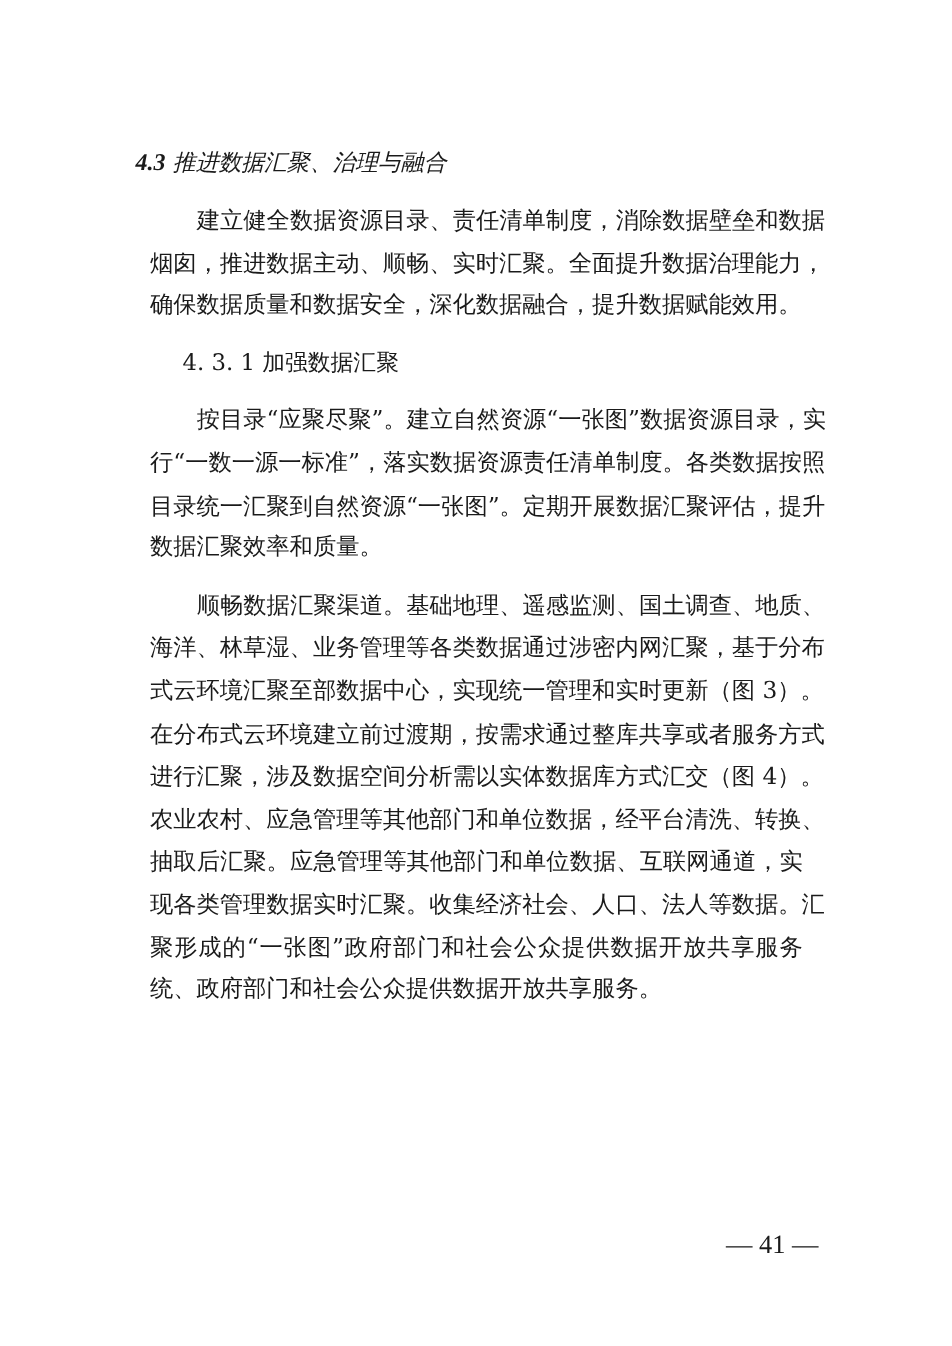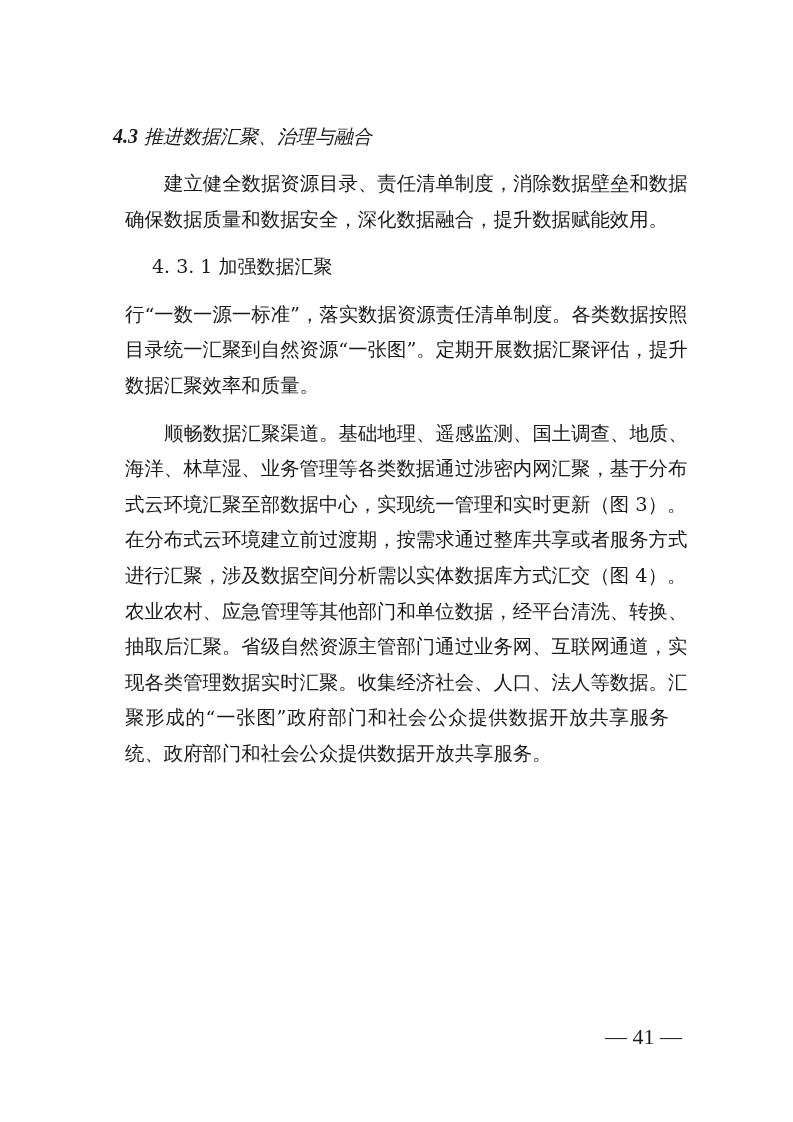--- a/index.html
+++ b/index.html
@@ -20,39 +20,41 @@
 <body>
 
 <div class="page">
   <div class="heading">
     <span class="num">4.3</span>
     <span>推进数据汇聚、治理与融合</span>
   </div>
 
   <p class="para">
     <span class="line indent">建立健全数据资源目录、责任清单制度，消除数据壁垒和数据</span>
+    <span class="line">烟囱，推进数据主动、顺畅、实时汇聚。全面提升数据治理能力，</span>
     <span class="line last">确保数据质量和数据安全，深化数据融合，提升数据赋能效用。</span>
   </p>
 
   <div class="subheading">4. 3. 1 加强数据汇聚</div>
 
   <p class="para">
+    <span class="line indent">按目录“应聚尽聚”。建立自然资源“一张图”数据资源目录，实</span>
     <span class="line">行“一数一源一标准”，落实数据资源责任清单制度。各类数据按照</span>
     <span class="line">目录统一汇聚到自然资源“一张图”。定期开展数据汇聚评估，提升</span>
     <span class="line last">数据汇聚效率和质量。</span>
   </p>
 
   <p class="para">
     <span class="line indent">顺畅数据汇聚渠道。基础地理、遥感监测、国土调查、地质、</span>
     <span class="line">海洋、林草湿、业务管理等各类数据通过涉密内网汇聚，基于分布</span>
     <span class="line">式云环境汇聚至部数据中心，实现统一管理和实时更新（图 3）。</span>
     <span class="line">在分布式云环境建立前过渡期，按需求通过整库共享或者服务方式</span>
     <span class="line">进行汇聚，涉及数据空间分析需以实体数据库方式汇交（图 4）。</span>
     <span class="line">农业农村、应急管理等其他部门和单位数据，经平台清洗、转换、</span>
-    <span class="line">抽取后汇聚。省级自然资源主管部门通过业务网、互联网通道，实</span>
+    <span class="line">抽取后汇聚。应急管理等其他部门和单位数据、互联网通道，实</span>
     <span class="line">现各类管理数据实时汇聚。收集经济社会、人口、法人等数据。汇</span>
     <span class="line">聚形成的“一张图”政府部门和社会公众提供数据开放共享服务</span>
     <span class="line last">统、政府部门和社会公众提供数据开放共享服务。</span>
   </p>
 </div>
 
 <div class="footer">
   <span class="pageno">— 41 —</span>
 </div>
 

